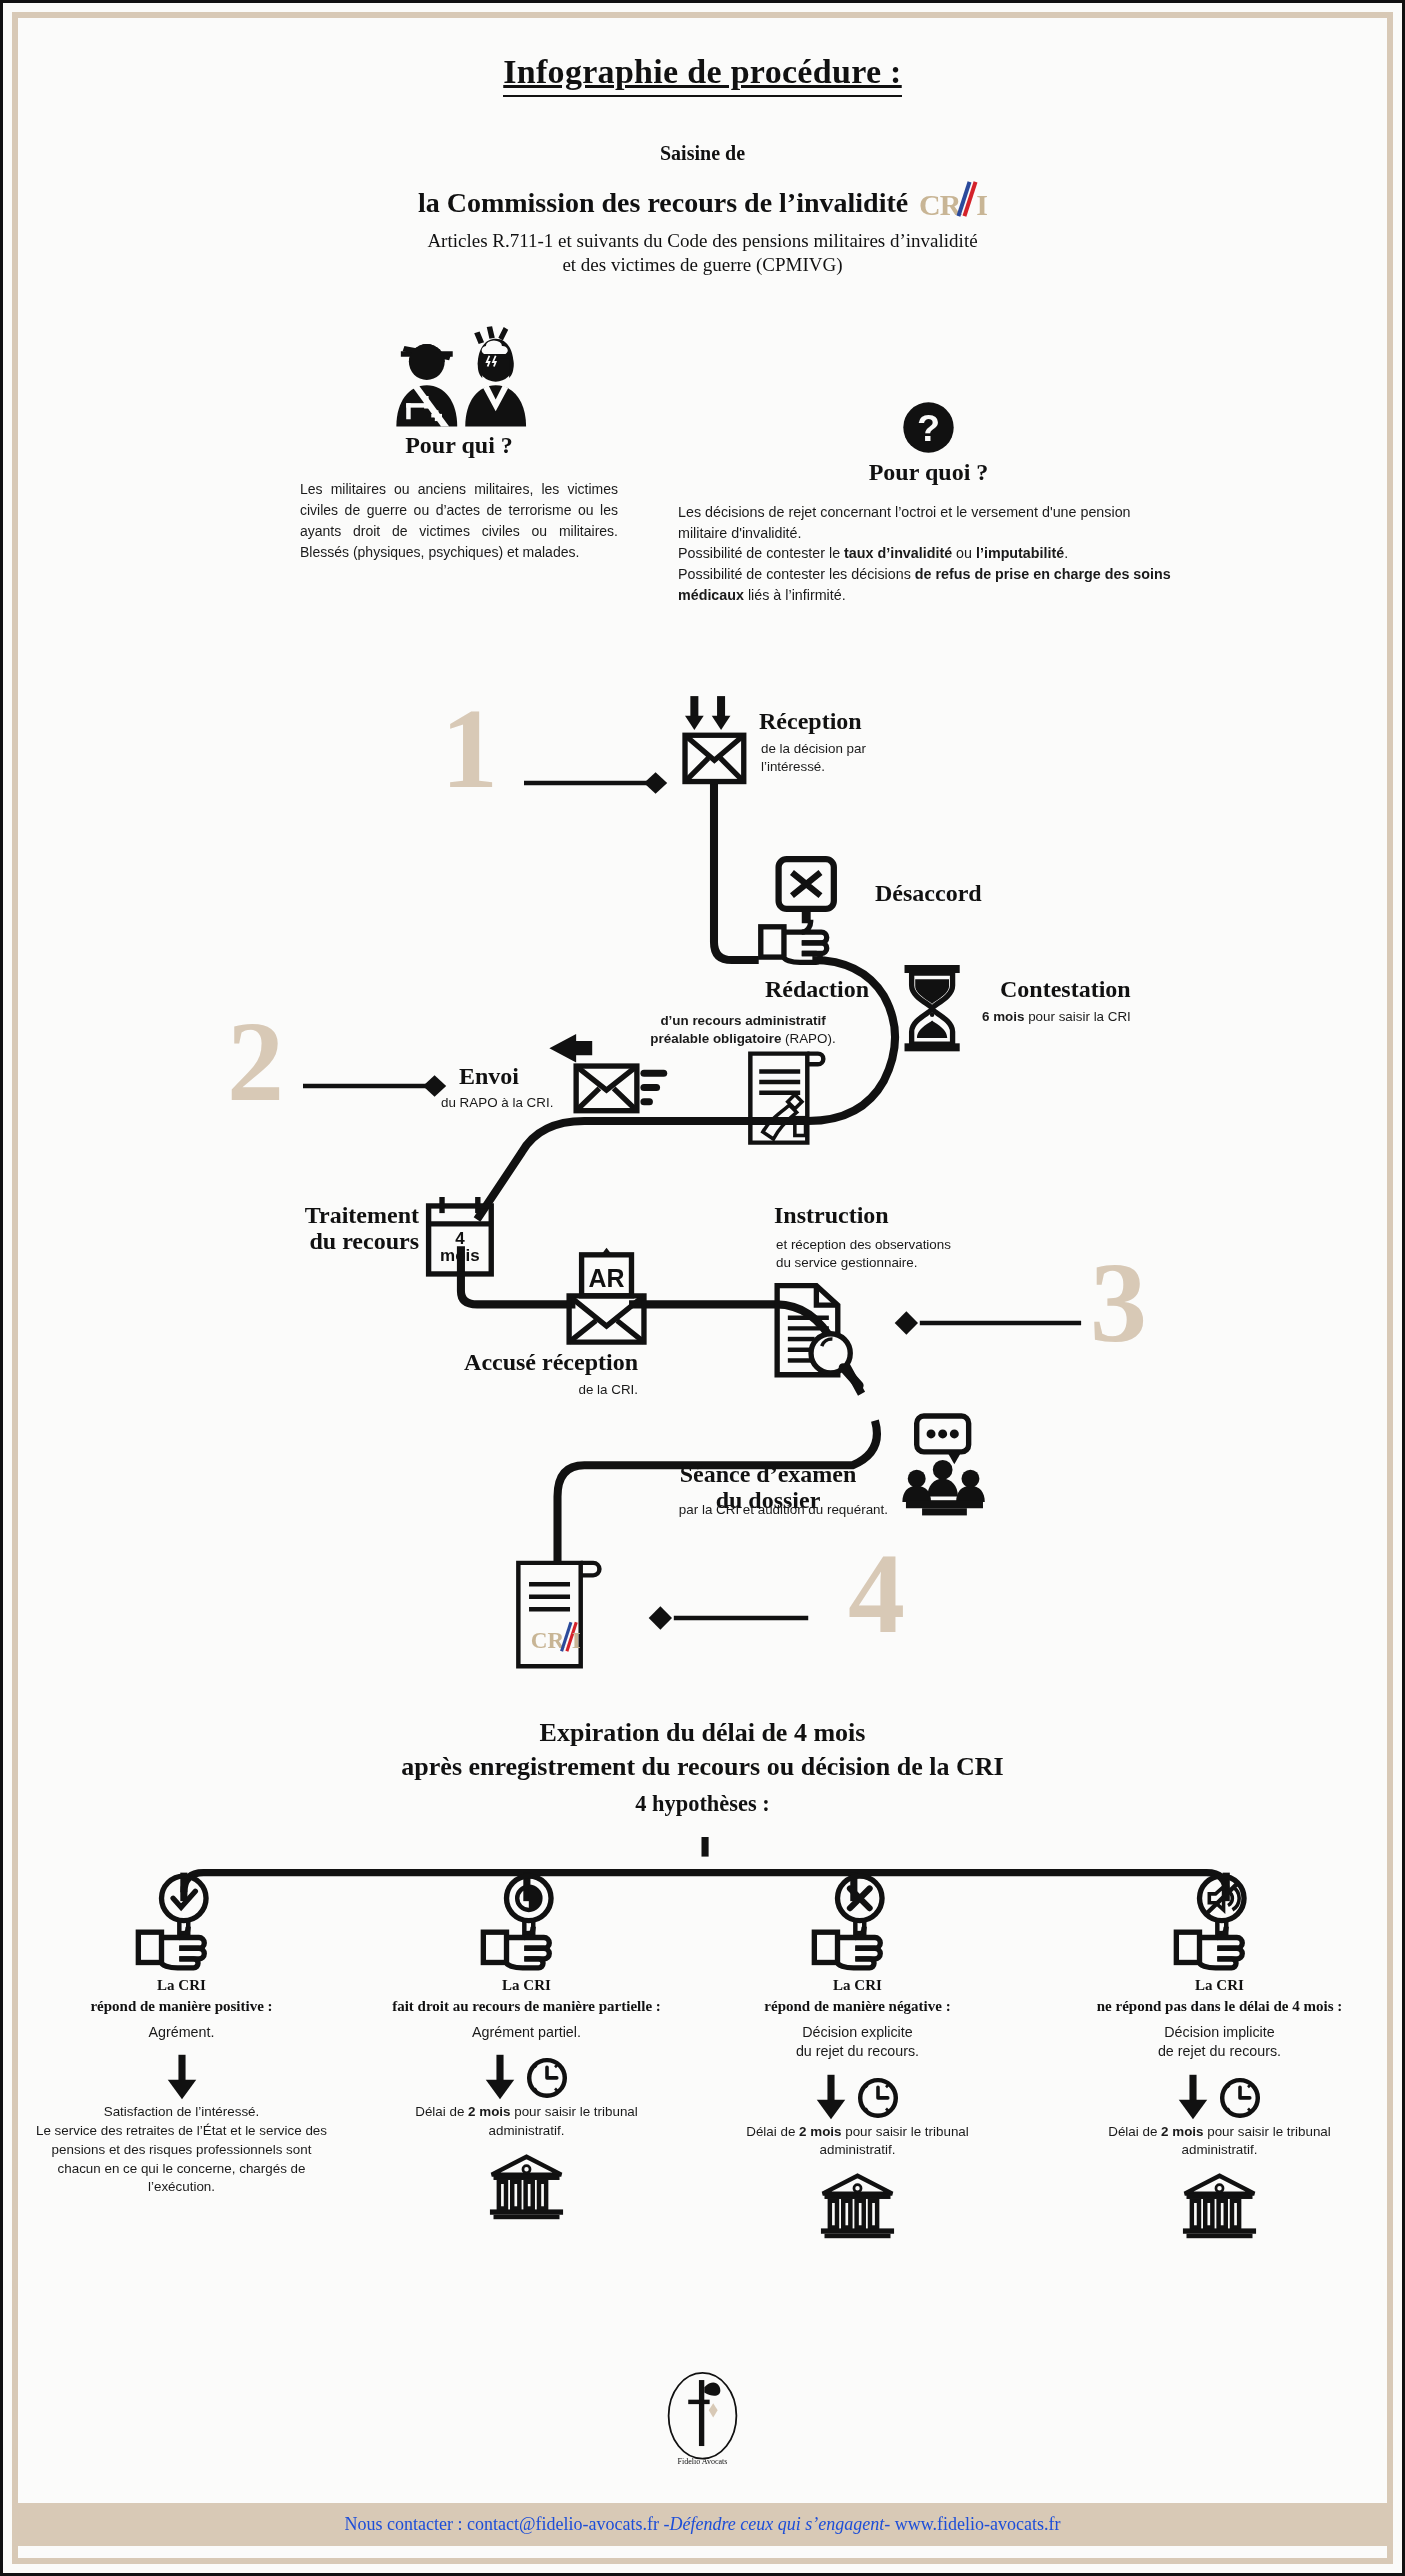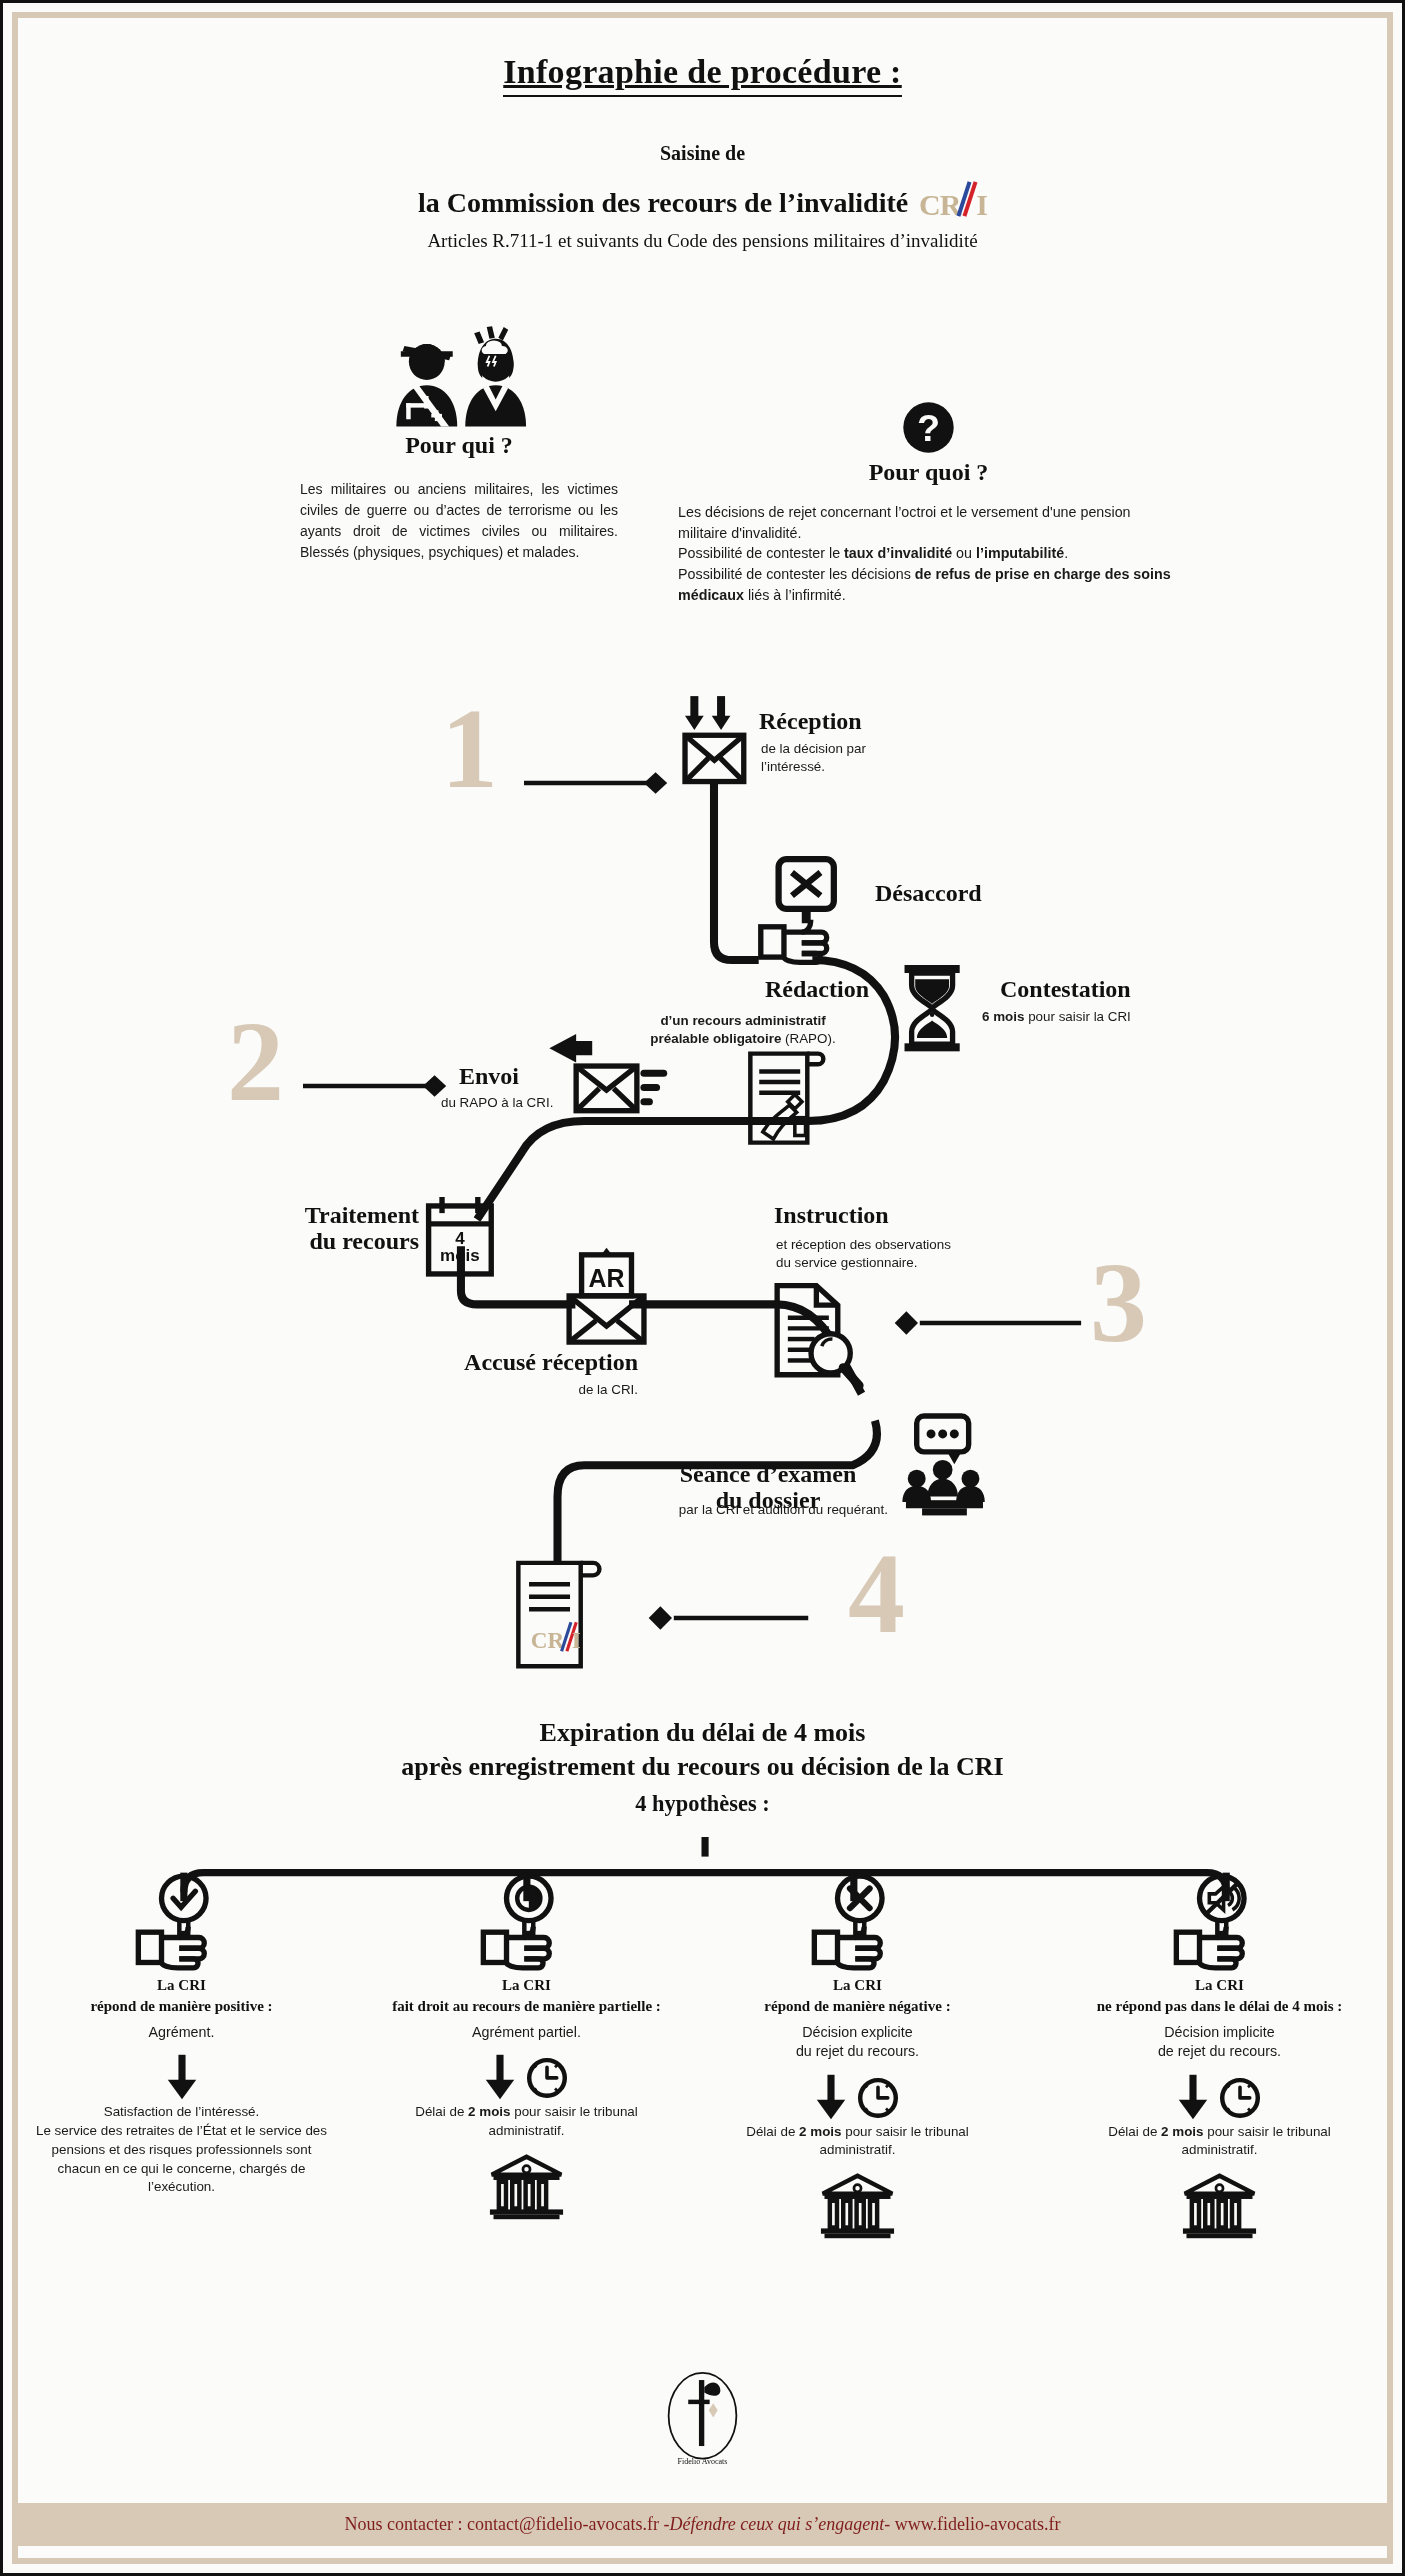--- a/index.html
+++ b/index.html
@@ -124,21 +124,21 @@
   .branch .t3 { font-size: 13.4px; line-height: 1.4; color:#1a1a1a; }
   .branch .t3 b { font-weight: bold; }
   .branch .court { height: 72px; display:flex; align-items:center; justify-content:center; margin-top: 10.7px;}
 
   
   .fidelio { position: absolute; top: 2361px; left: 0; width: 100%;
              display:flex; justify-content:center; }
   .footerbar {
     position: absolute; left: 15px; right: 15px; top: 2500px; height: 43px;
     background: #d8c9b6; display:flex; align-items:center; justify-content:center;
-    font-family: "Liberation Serif", serif; font-size: 18px; color:#7f1d1d;
+    font-family: "Liberation Serif", serif; font-size: 18px; color:#1d4ed8;
     white-space: nowrap;
   }
   .footerbar i { font-style: italic; }
 
   svg { display:block; overflow: visible; }
 </style>
 </head>
 <body>
 
 <div class="page">
@@ -155,20 +155,21 @@
       <span class="cr">CR</span>
       <span class="slashes">
             <i class="b"></i>
             <i class="r"></i>
           </span>
       <span class="i">I</span>
     </span>
   </div>
   <div class="hdr-articles">
     <div>Articles R.711-1 et suivants du Code des pensions militaires d’invalidité</div>
+    <div>et des victimes de guerre (CPMIVG)</div>
   </div>
 
   <div class="pour-qui">
     <div class="pq-icons">
       <svg width="170" height="106" viewBox="0 0 190 118">
 
         <g fill="#111">
           <path d="M30 28 h58 v6 h-58z"></path>
           <path d="M34 22 l52 10 -2 6 -52 -10z"></path>
           <circle cx="59" cy="40" r="20"></circle>

